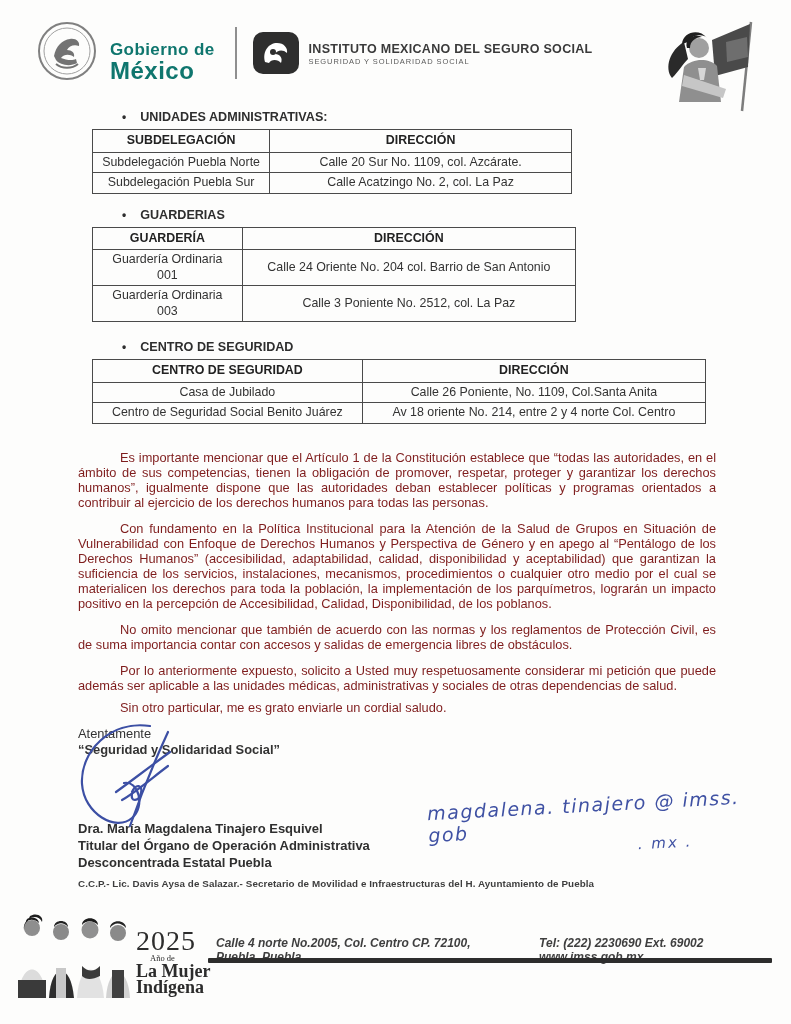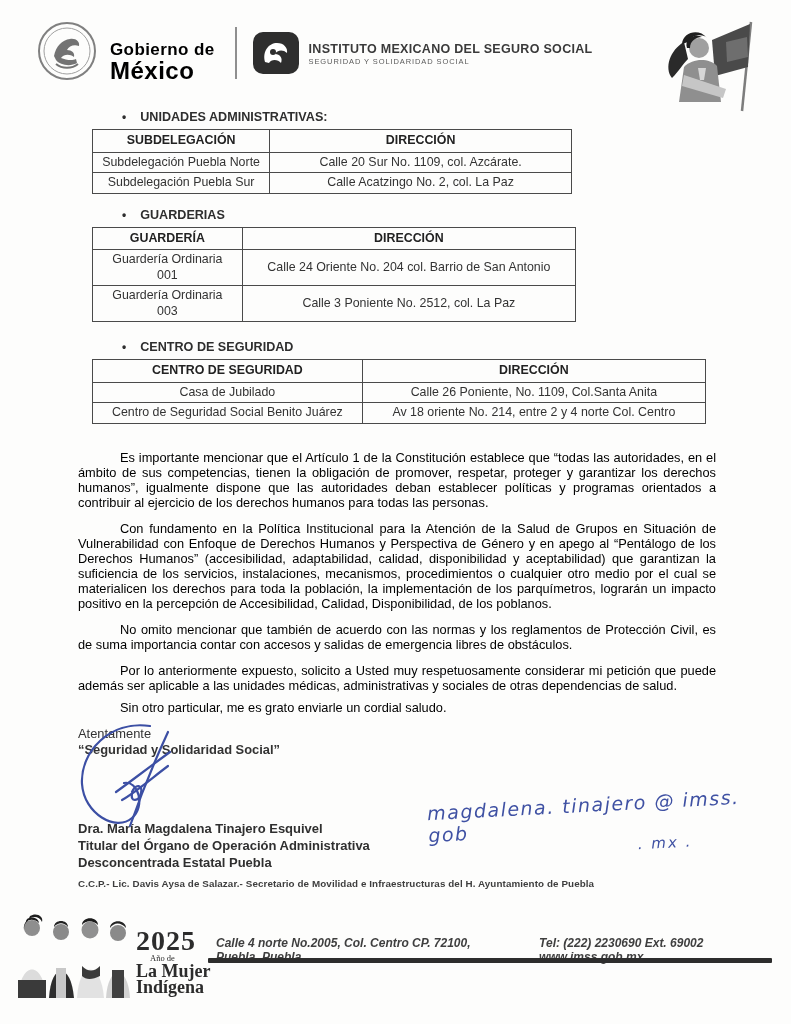--- a/index.html
+++ b/index.html
@@ -5,21 +5,21 @@
   * { margin:0; padding:0; box-sizing:border-box; }
   html,body { background:#9a9a9a; }
   .page {
     position:relative; width:791px; height:1024px; margin:0 auto;
     background:#fdfdfc; font-family:"Liberation Sans", sans-serif;
     color:#3d3d3d; overflow:hidden;
   }
   
   .hdr { position:absolute; top:20px; left:36px; display:flex; align-items:center; }
   .coat { margin-right:12px; opacity:.85; }
-  .gob-text { font-weight:bold; color:#000000; line-height:1;margin-top:17px; }
+  .gob-text { font-weight:bold; color:#0f766e; line-height:1;margin-top:17px; }
   .gob-line1 { font-size:17px; letter-spacing:.4px; }
   .gob-line2 { font-size:24px; margin-top:1px; letter-spacing:.5px; }
   .hdr-sep { width:2px; height:52px; background:#8f8f8f; margin:0 16px 0 20px; }
   .imss-box { width:46px; height:42px; background:#2e2e2e; border-radius:10px;
               display:flex; align-items:center; justify-content:center; margin-right:10px; }
   .imss-text { line-height:1.25; padding-top:2px; }
   .imss-title { font-size:12.5px; font-weight:bold; color:#3a3a3a; letter-spacing:.3px; }
   .imss-sub { font-size:7.5px; color:#5a5a5a; letter-spacing:.9px; }
   .flag-emblem { position:absolute; top:14px; right:22px; }
   
@@ -31,40 +31,40 @@
   table.doc th, table.doc td { border:1.4px solid #4a4a4a; padding:2px 8px; text-align:center; line-height:1.25; }
   table.doc th { font-weight:bold; color:#222; padding:3px 12px; }
   .t0 { width:480px; margin-bottom:14px; }
   .t0 .c1 { width:37%; }
   .t1 { width:484px; margin-bottom:18px; }
   .t1 .c1 { width:31%; }
   .t2 { width:614px; margin-left:10px; margin-bottom:26px; }
   .t2 .c1 { width:44%; }
   
   .paras p { font-size:12.8px; line-height:15px; text-align:justify;
-             text-indent:42px; color:#000000; margin-bottom:11px; }
+             text-indent:42px; color:#7f1d1d; margin-bottom:11px; }
   .paras p.tight { margin-top:-4px; margin-bottom:0; }
   
   .closing { position:relative; margin-top:11px; font-size:12.9px; color:#333; }
   .salutation { line-height:16px; }
   .slogan { font-weight:bold; line-height:16px; }
   .sig-svg { position:absolute; left:-8px; top:-6px; z-index:2; }
   .name-block { margin-top:62px; font-weight:bold; color:#2f2f2f; line-height:17px; font-size:13px; }
   .ccp { margin-top:7px; font-size:9.8px; font-weight:bold; color:#3e3e3e; letter-spacing:.1px; }
   
   .handnote { position:absolute; left:428px; top:793px; width:352px; z-index:3;
               color:#3f51a3; font-family:"DejaVu Sans", sans-serif; font-style:italic;
               transform:rotate(-3deg); }
   .handnote .l1 { font-size:19px; letter-spacing:1.5px; }
   .handnote .l2 { font-size:15px; letter-spacing:2px; text-align:center; padding-left:120px; }
   
   .women-emblem { position:absolute; left:16px; top:910px; }
   .year-block { position:absolute; left:136px; top:928px; width:86px;
                 font-family:"Liberation Serif", serif; color:#2c2c2c; }
-  .year-num { font-size:28px; font-weight:bold; letter-spacing:1px; line-height:26px; }
+  .year-num { font-size:28px; font-weight:normal; letter-spacing:1px; line-height:26px; }
   .year-label { font-size:8.5px; padding-left:14px; line-height:9px; }
   .campaign { font-size:18px; font-weight:bold; line-height:16px; }
   .addr-line { position:absolute; left:216px; top:936px; width:560px; display:flex; gap:24px;
                font-size:12px; font-style:italic; font-weight:bold; color:#3f3f3f; }
   .foot-bar { position:absolute; left:208px; top:958px; width:564px; height:5px;
               background:#2d2d2d; border-radius:1px; }
 </style>
 </head>
 <body>
 

